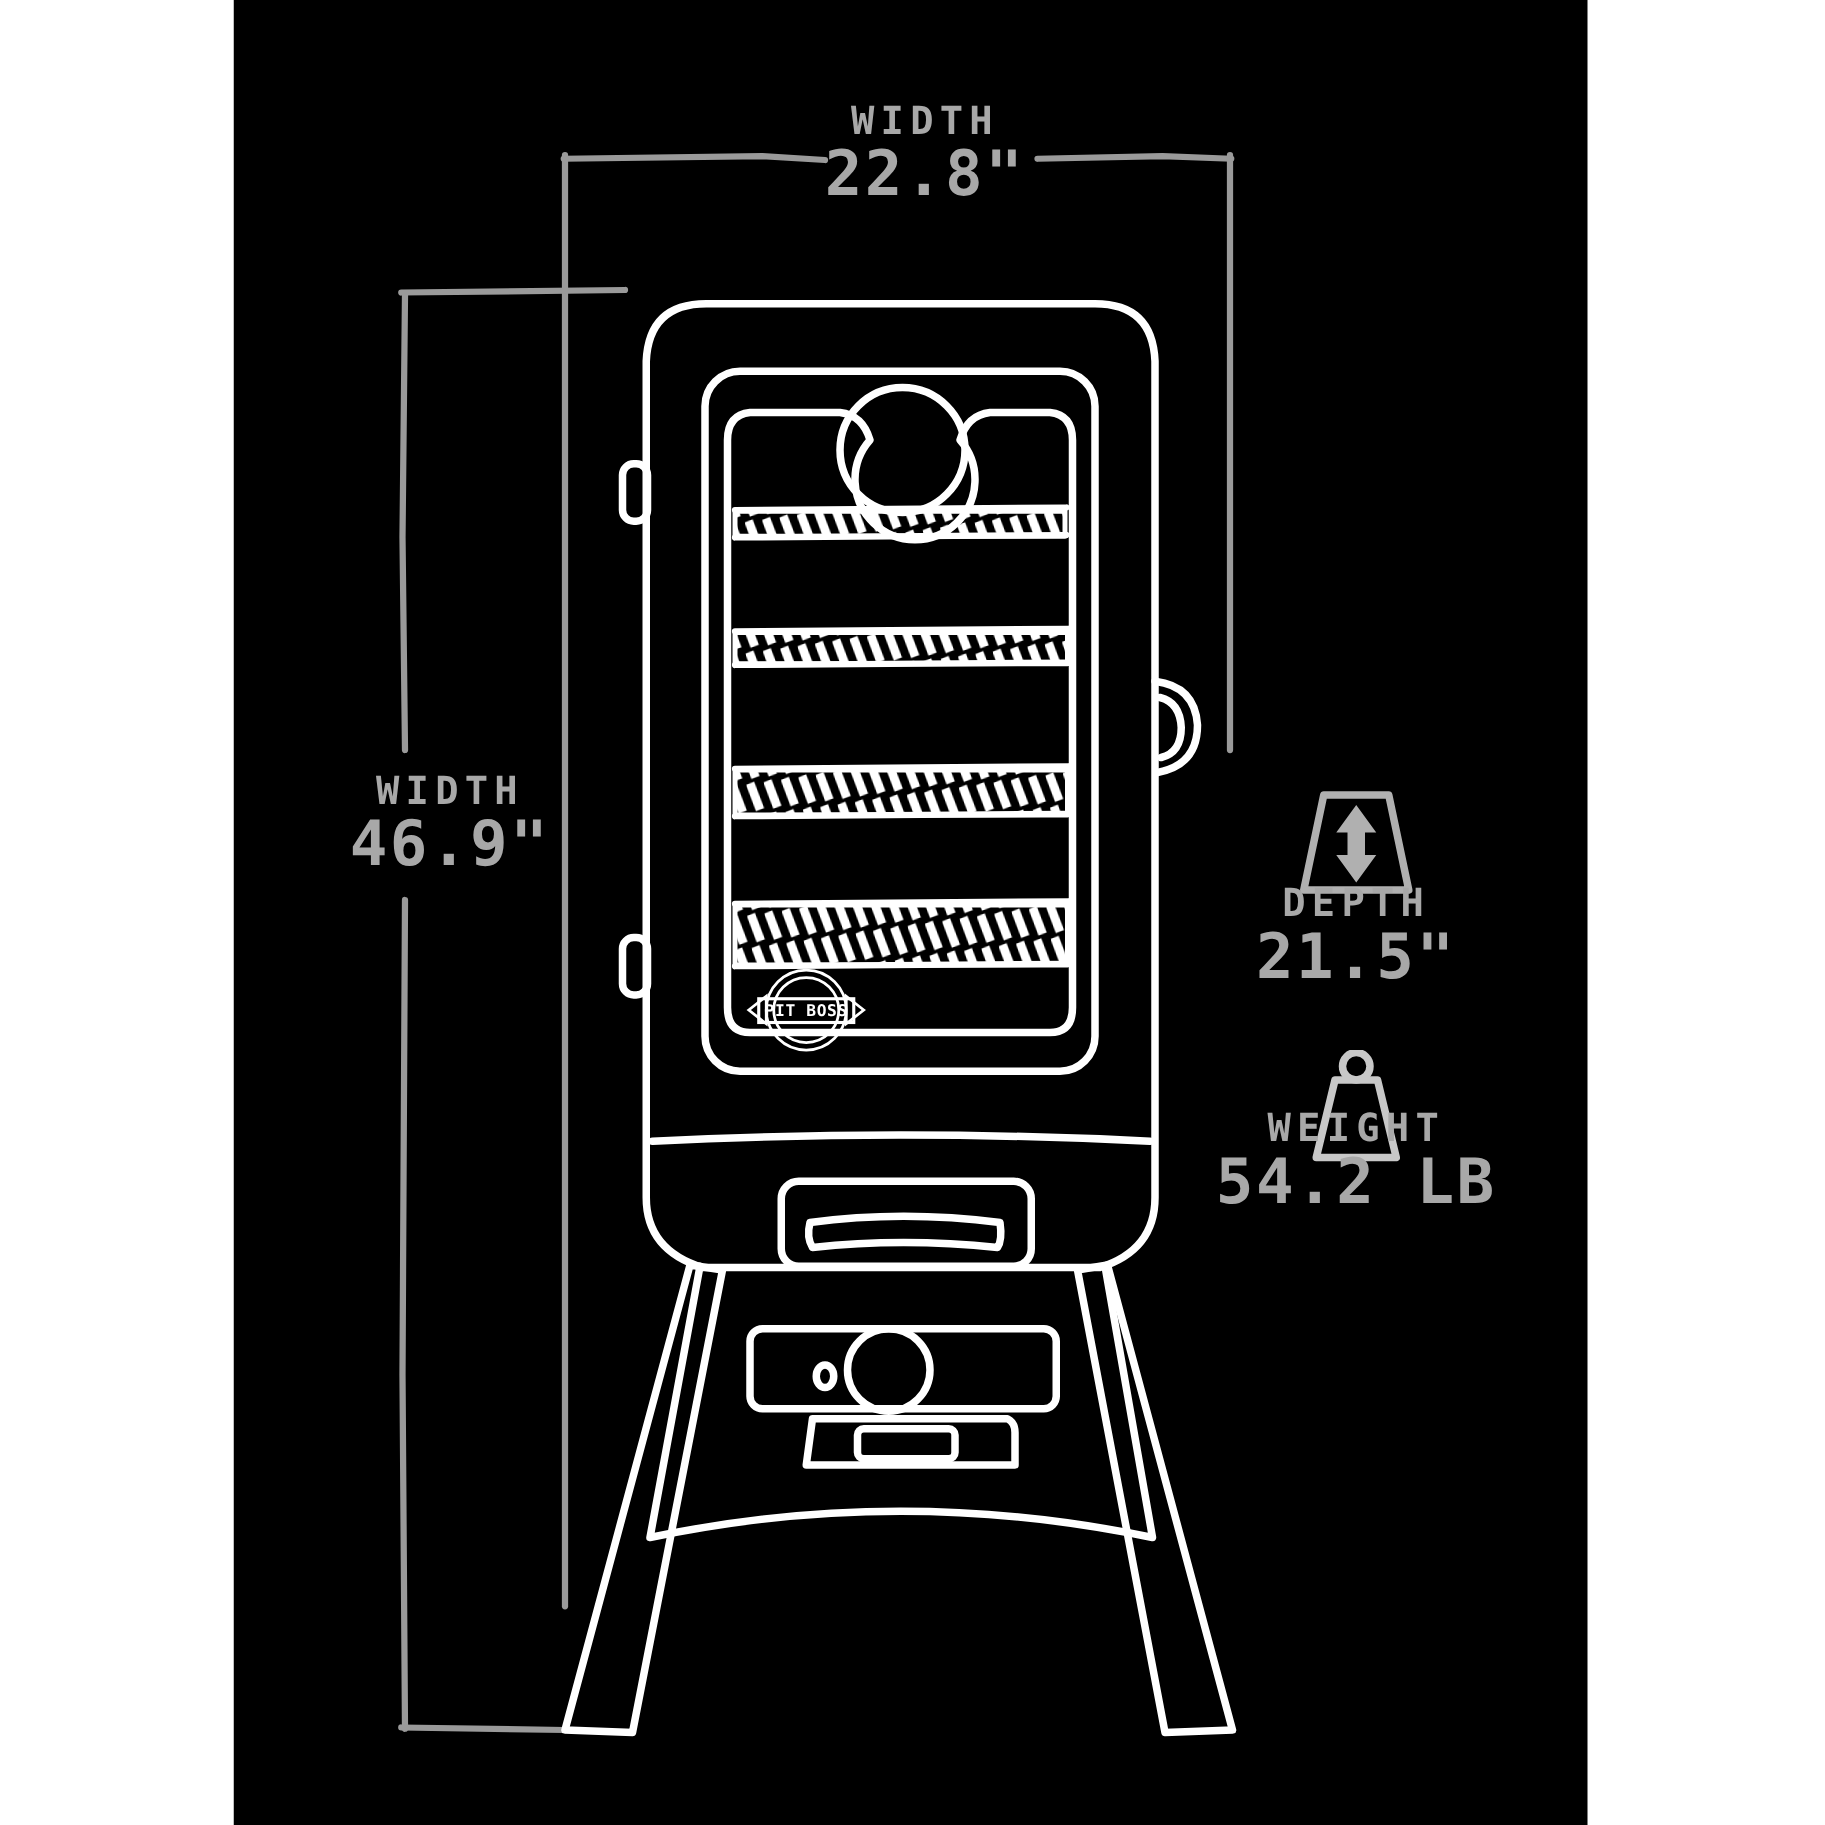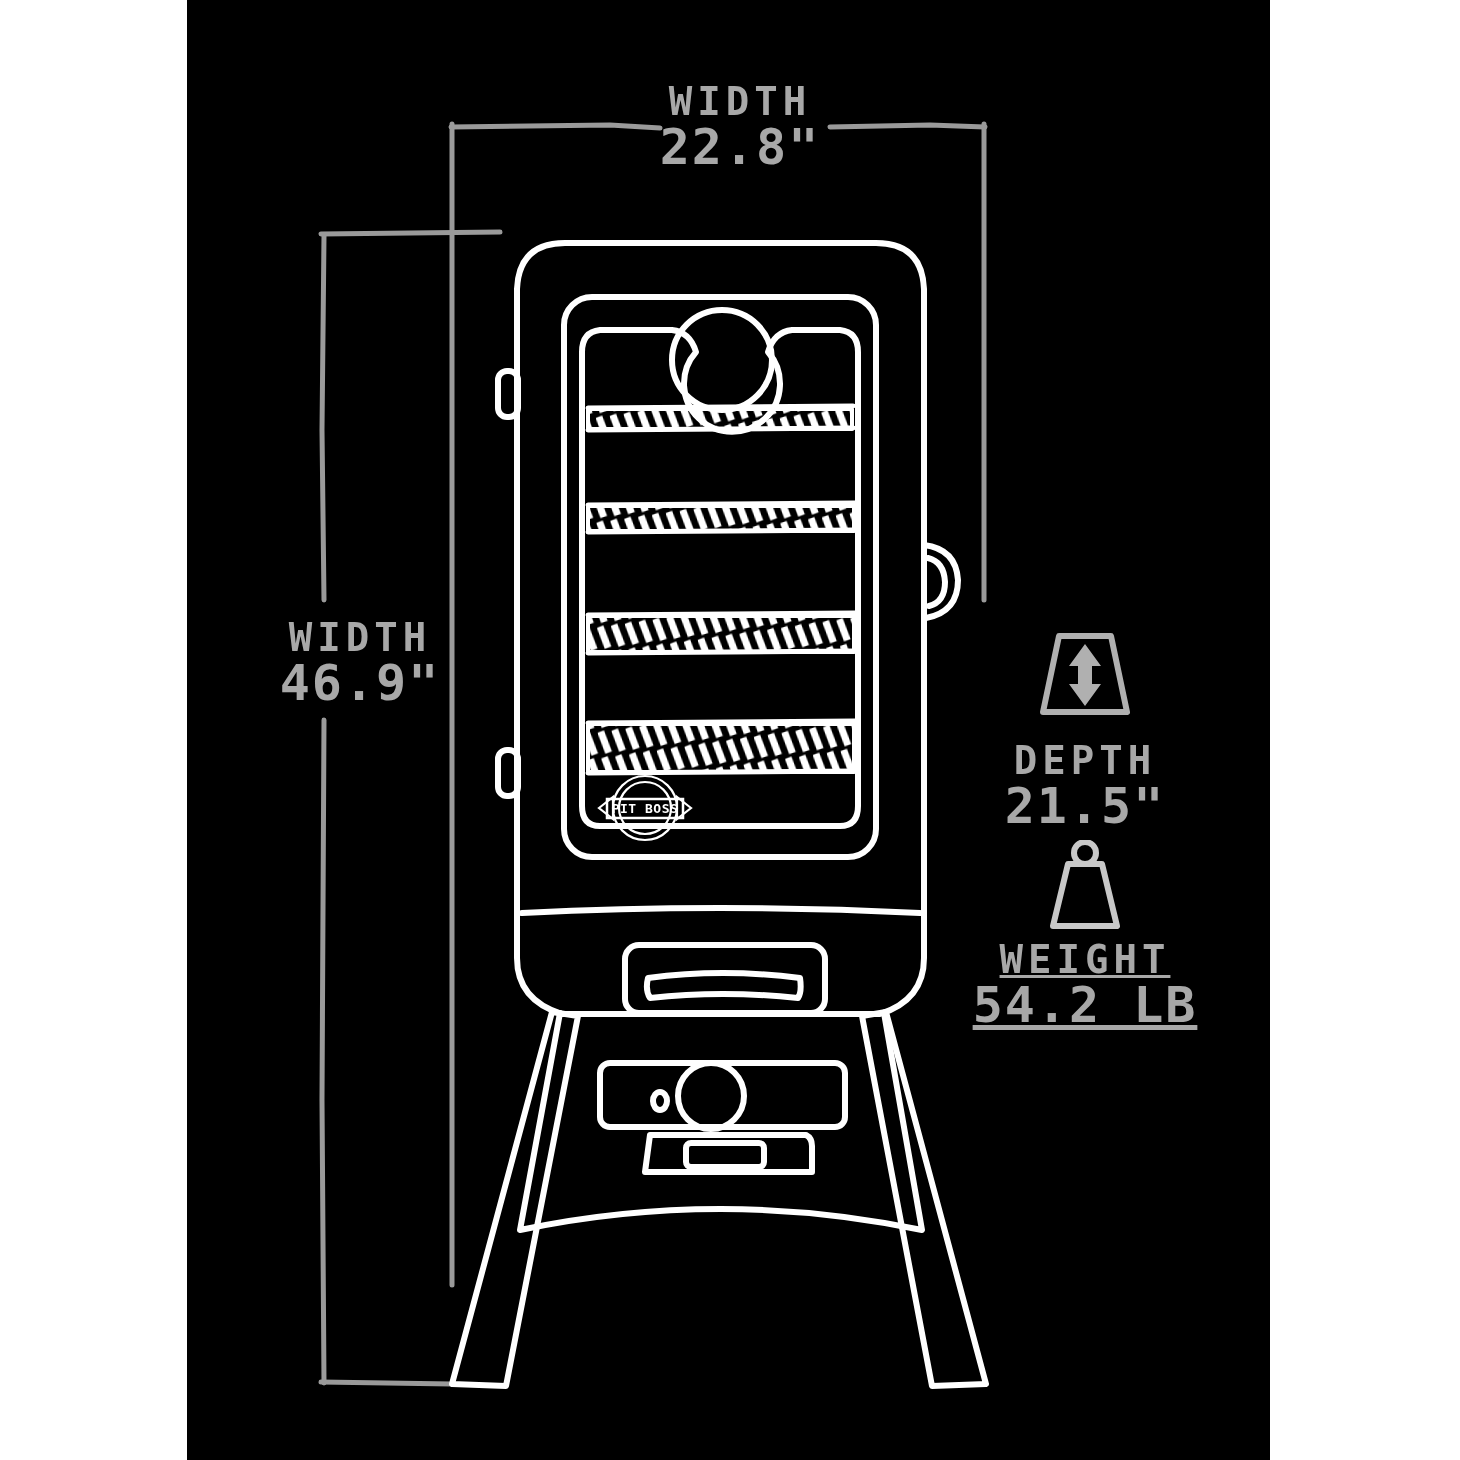--- a/index.html
+++ b/index.html
@@ -41,47 +41,46 @@
   .dim-text {
     position: absolute;
     color: #a8a8a8;
     text-align: center;
     letter-spacing: 2px;
     line-height: 1.02;
     font-weight: 700;
     -webkit-font-smoothing: none;
   }
   .dim-label {
-    font-size: 39px;
+    font-size: 31px;
     letter-spacing: 5px;
   }
   .dim-value {
     font-size: 50px;
     letter-spacing: 2px;
   }
   #width-block {
     left: 615px;
     top: 82px;
     width: 250px;
   }
   #height-block {
     left: 235px;
     top: 618px;
     width: 250px;
   }
   #depth-block {
     left: 960px;
-    top: 741px;
+    top: 708px;
     width: 250px;
   }
   #weight-block {
     left: 955px;
-    top: 940px;
+    top: 888px;
     width: 260px;
-    text-decoration: underline;
   }
   #depth-icon-wrap {
     position: absolute;
     left: 1035px;
     top: 630px;
     width: 100px;
     height: 90px;
   }
   #weight-icon-wrap {
     position: absolute;

